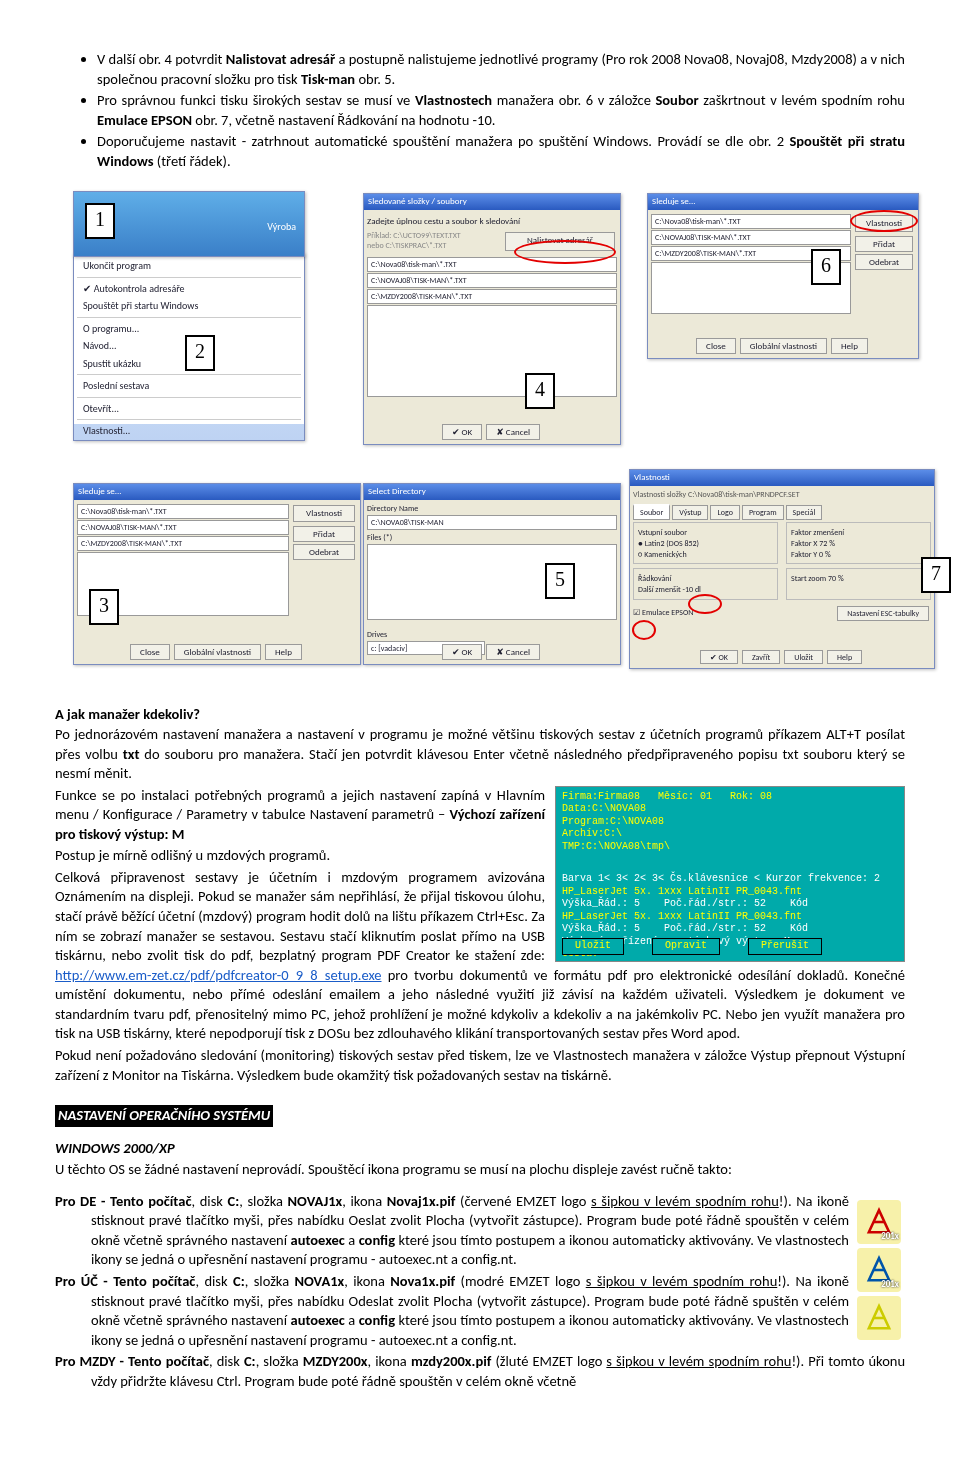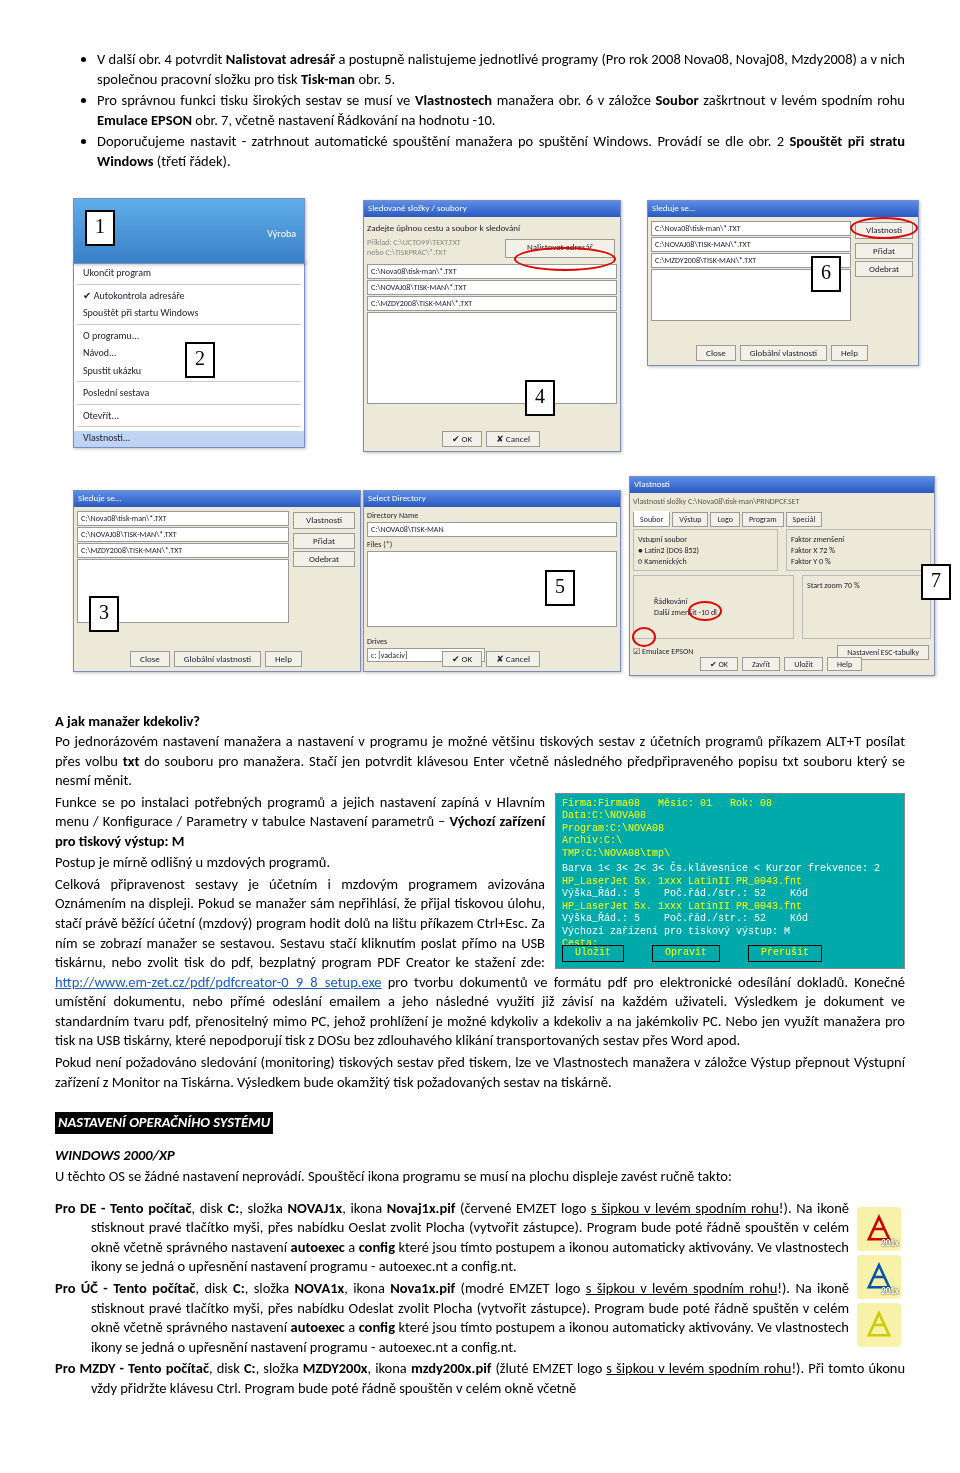--- a/index.html
+++ b/index.html
@@ -6,21 +6,21 @@
     font-family: Calibri, Arial, sans-serif;
     font-size: 14.5px;
     line-height: 1.35;
     margin: 0;
     padding: 50px 55px 40px 55px;
     color: #000;
     background: #fff;
     width: 960px;
     box-sizing: border-box;
   }
-  ul.bul { margin: 0 0 23px 0; padding: 0 0 0 42px; }
+  ul.bul { margin: 0 0 16px 0; padding: 0 0 0 42px; }
   ul.bul li { margin: 0 0 2px 0; text-align: justify; }
   b { font-weight: 700; }
   .figs { position: relative; height: 494px; margin: 12px 0 24px 0; }
   .shot {
     position: absolute;
     background: linear-gradient(#dfe9f9,#bed3f3);
     border: 1px solid #7a8cbf;
     box-shadow: 1px 1px 3px rgba(0,0,0,.25);
     font-size: 9px;
     color: #223;
@@ -217,21 +217,21 @@
           <div>● Latin2 (DOS 852)</div>
           <div>○ Kamenických</div>
         </div>
         <div style="flex:1;border:1px solid #bbb;padding:4px;">
           <div>Faktor zmenšení</div>
           <div>Faktor X  72  %</div>
           <div>Faktor Y  0  %</div>
         </div>
       </div>
       <div style="display:flex;gap:8px;font-size:8px;margin-top:4px;">
-        <div style="flex:1;border:1px solid #bbb;padding:20px;">
+        <div style="flex:1;border:1px solid #bbb;padding:4px;">
           <div>Řádkování</div>
           <div>Další zmenšit  -10  dl</div>
         </div>
         <div style="flex:1;border:1px solid #bbb;padding:4px;">
           <div>Start zoom  70  %</div>
         </div>
       </div>
       <div class="redcirc" style="left:58px;top:108px;width:30px;height:16px;"></div>
       <div style="display:flex;gap:8px;font-size:8px;margin-top:4px;align-items:center;">
         <div style="flex:1;">☑ <span>Emulace EPSON</span></div>
@@ -255,21 +255,21 @@
   <p>
     <span>Po jednorázovém nastavení manažera a nastavení v programu je možné většinu tiskových sestav z účetních programů příkazem ALT+T posílat přes volbu </span><b>txt</b><span> do souboru pro manažera. Stačí jen potvrdit klávesou Enter včetně následného předpřipraveného popisu txt souboru který se nesmí měnit.</span>
   </p>
   <div class="twocol">
     <div class="dosbox">
       <div class="rw"><span class="y">Firma:Firma08   Měsíc: 01   Rok: 08</span></div>
       <div class="rw"><span class="y">Data:C:\NOVA08</span></div>
       <div class="rw"><span class="y">Program:C:\NOVA08</span></div>
       <div class="rw"><span class="y">Archív:C:\</span></div>
       <div class="rw"><span class="y">TMP:C:\NOVA08\tmp\</span></div>
-      <div class="rw" style="margin-top:3px;"><span class="w">Barva 1&lt; 3&lt; 2&lt; 3&lt; Čs.klávesnice &lt; Kurzor frekvence: 2</span></div>
+      <div class="rw" style="margin-top:20px;"><span class="w">Barva 1&lt; 3&lt; 2&lt; 3&lt; Čs.klávesnice &lt; Kurzor frekvence: 2</span></div>
       <div class="rw"><span class="y">HP_LaserJet 5x. 1xxx LatinII PR_0043.fnt</span></div>
       <div class="rw"><span class="w">Výška_Řád.: 5    Poč.řád./str.: 52    Kód  </span></div>
       <div class="rw"><span class="y">HP_LaserJet 5x. 1xxx LatinII PR_0043.fnt</span></div>
       <div class="rw"><span class="w">Výška_Řád.: 5    Poč.řád./str.: 52    Kód  </span></div>
       <div class="rw"><span class="w">Výchozí zařízení pro tiskový výstup: M</span></div>
       <div class="rw"><span class="y">Cesta:</span></div>
       <div class="btnrow">
         <span class="dbtn">Uložit</span>
         <span class="dbtn">Opravit</span>
         <span class="dbtn">Přerušit</span>

